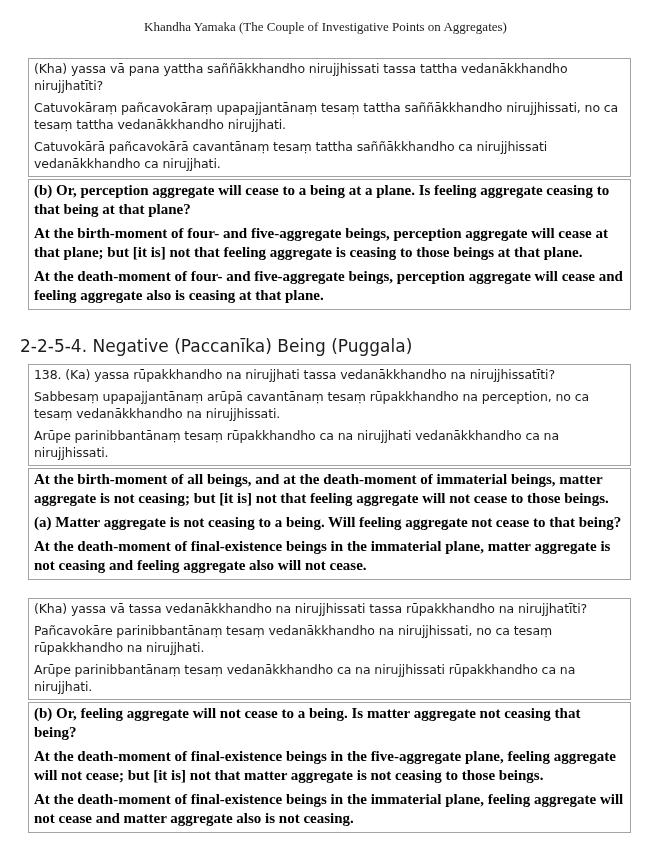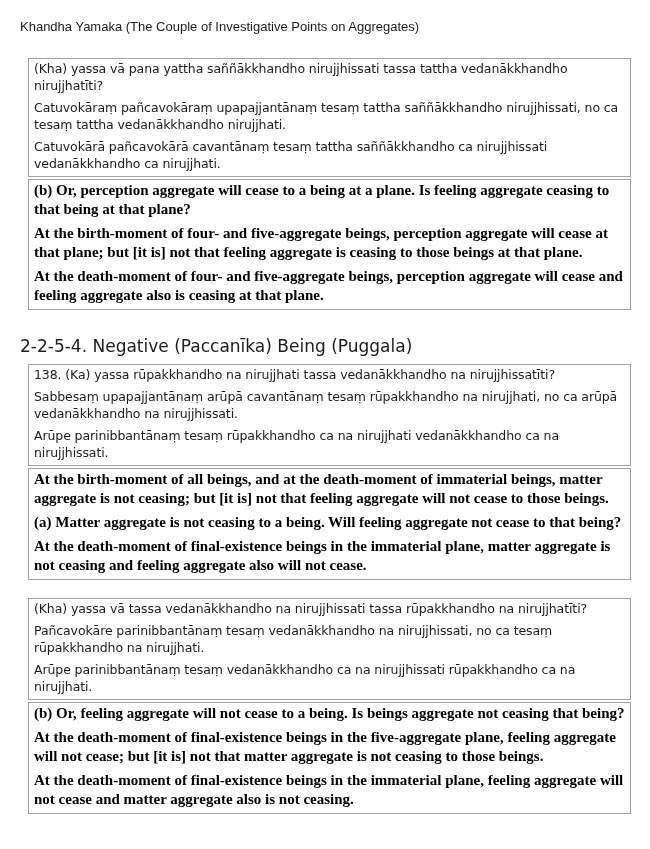--- a/index.html
+++ b/index.html
@@ -11,22 +11,22 @@
     width: 650px;
     height: 849px;
     overflow: hidden;
     font-family: "DejaVu Sans", sans-serif;
     color: #1c1c1c;
   }
   .page {
     padding: 0 19px 0 20px;
   }
   .doc-title {
-    text-align: left;
-    font-family: Liberation Sans, sans-serif;
+    text-align: center;
+    font-family: Liberation Serif, serif;
     font-size: 13px;
     line-height: 17px;
     color: #1c1c1c;
     padding-top: 18px;
     margin-bottom: 23px;
   }
   .tbl {
     border: 1px solid #a3a3a3;
     padding: 0 5px;
     background: #ffffff;
@@ -85,36 +85,36 @@
       <p>At the birth-moment of four- and five-aggregate beings, perception aggregate will cease at that plane; but [it is] not that feeling aggregate is ceasing to those beings at that plane.</p>
       <p>At the death-moment of four- and five-aggregate beings, perception aggregate will cease and feeling aggregate also is ceasing at that plane.</p>
     </div>
   </section>
 
   <h2 class="section-heading">2-2-5-4. Negative (Paccanīka) Being (Puggala)</h2>
 
   <section class="pair">
     <div class="tbl pali">
       <p>138. (Ka) yassa rūpakkhandho na nirujjhati tassa vedanākkhandho na nirujjhissatīti?</p>
-      <p>Sabbesaṃ upapajjantānaṃ arūpā cavantānaṃ tesaṃ rūpakkhandho na nirujjhati, no ca arūpā vedanākkhandho na nirujjhissati.</p>
+      <p>Sabbesaṃ upapajjantānaṃ arūpā cavantānaṃ tesaṃ rūpakkhandho na perception, no ca tesaṃ vedanākkhandho na nirujjhissati.</p>
       <p>Arūpe parinibbantānaṃ tesaṃ rūpakkhandho ca na nirujjhati vedanākkhandho ca na nirujjhissati.</p>
     </div>
     <div class="tbl english">
       <p>At the birth-moment of all beings, and at the death-moment of immaterial beings, matter aggregate is not ceasing; but [it is] not that feeling aggregate will not cease to those beings.</p>
       <p>(a) Matter aggregate is not ceasing to a being. Will feeling aggregate not cease to that being?</p>
       <p>At the death-moment of final-existence beings in the immaterial plane, matter aggregate is not ceasing and feeling aggregate also will not cease.</p>
     </div>
   </section>
 
   <section class="pair">
     <div class="tbl pali">
       <p>(Kha) yassa vā tassa vedanākkhandho na nirujjhissati tassa rūpakkhandho na nirujjhatīti?</p>
       <p>Pañcavokāre parinibbantānaṃ tesaṃ vedanākkhandho na nirujjhissati, no ca tesaṃ rūpakkhandho na nirujjhati.</p>
       <p>Arūpe parinibbantānaṃ tesaṃ vedanākkhandho ca na nirujjhissati rūpakkhandho ca na nirujjhati.</p>
     </div>
     <div class="tbl english">
-      <p>(b) Or, feeling aggregate will not cease to a being. Is beings aggregate not ceasing that being?</p>
+      <p>(b) Or, feeling aggregate will not cease to a being. Is matter aggregate not ceasing that being?</p>
       <p>At the death-moment of final-existence beings in the five-aggregate plane, feeling aggregate will not cease; but [it is] not that matter aggregate is not ceasing to those beings.</p>
       <p>At the death-moment of final-existence beings in the immaterial plane, feeling aggregate will not cease and matter aggregate also is not ceasing.</p>
     </div>
   </section>
 
 </div>
 
 </body></html>

